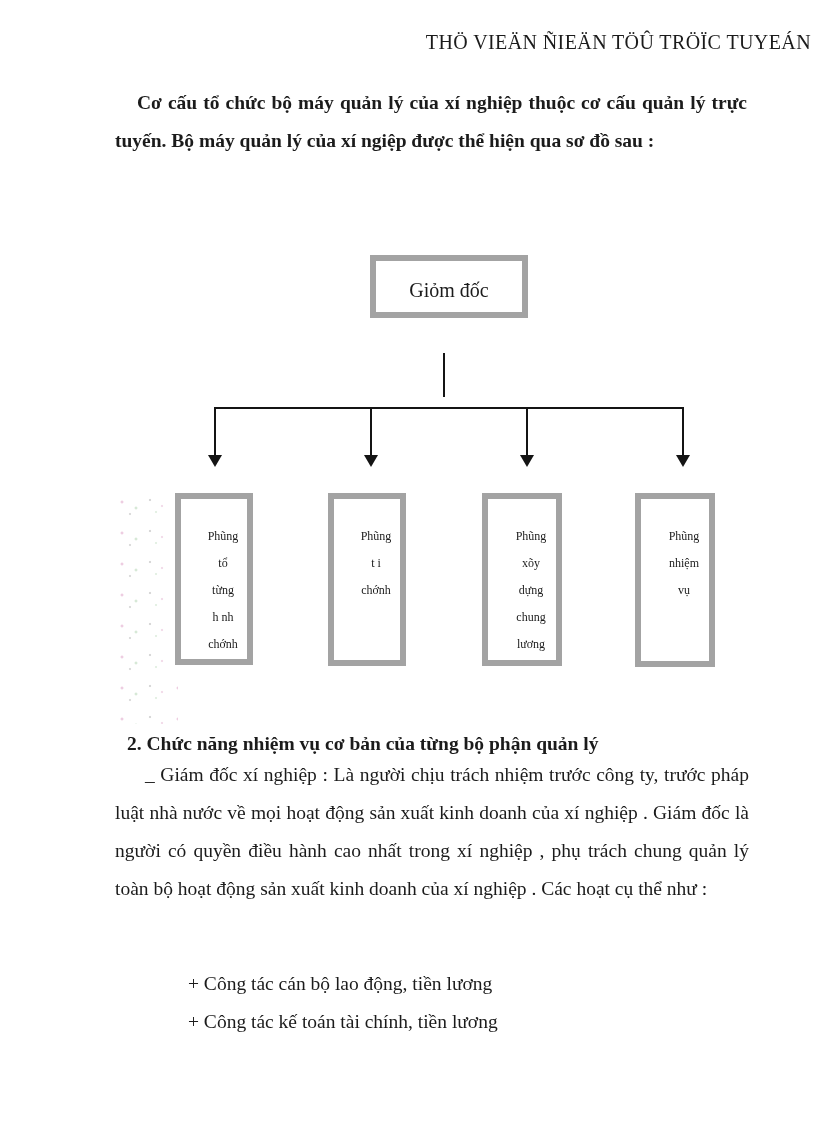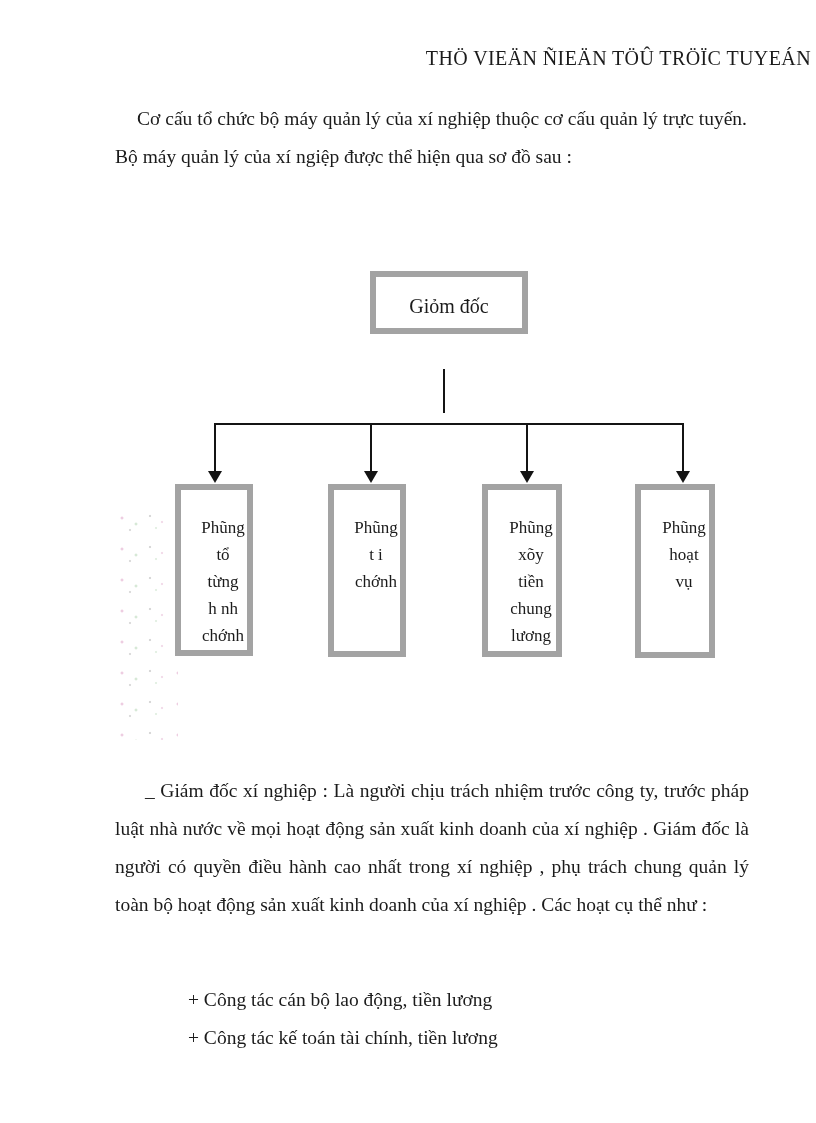--- a/index.html
+++ b/index.html
@@ -4,21 +4,21 @@
 <style>
   html, body {
     margin: 0;
     padding: 0;
     background: #ffffff;
   }
   .page {
     position: relative;
     width: 816px;
     height: 1073px;
-    margin: 16px auto;
+    margin: 0 auto;
     background: #ffffff;
     font-family: "Liberation Serif", serif;
     color: #1b1b1b;
     overflow: hidden;
   }
   .header {
     position: absolute;
     top: 31px;
     right: 5px;
     font-size: 20px;
@@ -30,20 +30,21 @@
     margin: 0;
     font-size: 19.5px;
     line-height: 38px;
     text-align: justify;
   }
   .p1 {
     top: 84px;
     left: 115px;
     width: 632px;
     text-indent: 22px;
+    font-weight: bold;
   }
   .p2 {
     top: 756px;
     left: 115px;
     width: 634px;
     text-indent: 30px;
   }
   .section-heading {
     position: absolute;
     top: 733px;
@@ -72,22 +73,22 @@
   }
   .root-box {
     left: 370px;
     top: 255px;
     width: 158px;
     height: 63px;
     font-size: 20px;
     line-height: 59px;
   }
   .child-box {
-    top: 468px;
-    font-size: 17px;
+    top: 493px;
+    font-size: 12px;
     line-height: 27px;
     padding-top: 24px;
     padding-left: 18px;
   }
   .child-box .bline { white-space: pre; }
   .box-1 { left: 175px; width: 78px; height: 172px; }
   .box-2 { left: 328px; width: 78px; height: 173px; }
   .box-3 { left: 482px; width: 80px; height: 173px; }
   .box-4 { left: 635px; width: 80px; height: 174px; }
 
@@ -173,31 +174,32 @@
 
     <div class="obox child-box box-2">
       <div class="bline">Phũng</div>
       <div class="bline">t i</div>
       <div class="bline">chớnh</div>
     </div>
 
     <div class="obox child-box box-3">
       <div class="bline">Phũng</div>
       <div class="bline">xõy</div>
-      <div class="bline">tiền</div>
+      <div class="bline">dựng</div>
       <div class="bline">chung</div>
       <div class="bline">lương</div>
     </div>
 
     <div class="obox child-box box-4">
       <div class="bline">Phũng</div>
-      <div class="bline">hoạt</div>
+      <div class="bline">nhiệm</div>
       <div class="bline">vụ</div>
     </div>
   </div>
 
+  <h2 class="section-heading">2. Chức năng nhiệm vụ cơ bản của từng bộ phận quản lý</h2>
 
   <p class="para p2">_ Giám đốc xí nghiệp : Là người chịu trách nhiệm trước công ty, trước pháp luật nhà nước về mọi hoạt động sản xuất kinh doanh của xí nghiệp . Giám đốc là người có quyền điều hành cao nhất trong xí nghiệp , phụ trách chung quản lý toàn bộ hoạt động sản xuất kinh doanh của xí nghiệp . Các hoạt cụ thể như :</p>
 
   <p class="bullet b1">+ Công tác kế toán tài chính, tiền lương</p>
   <p class="bullet b0">+ Công tác cán bộ lao động, tiền lương</p>
 
 </div>
 
 </body></html>

